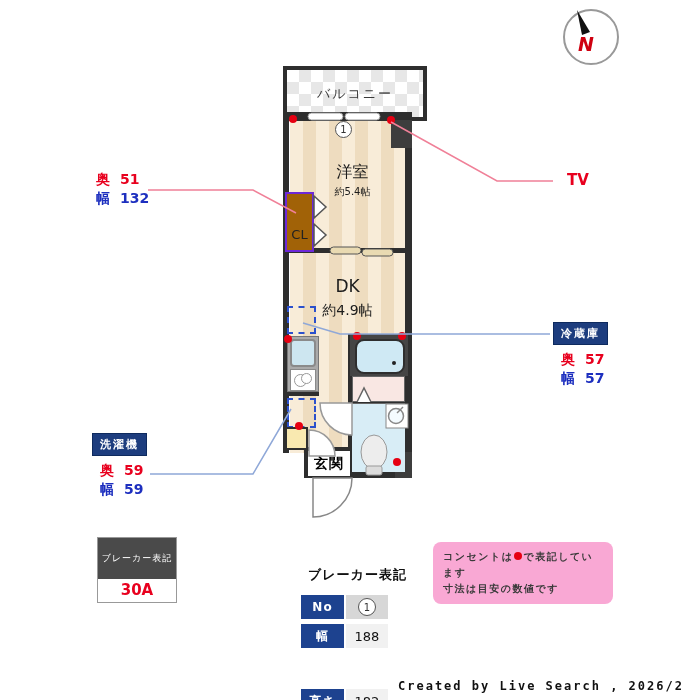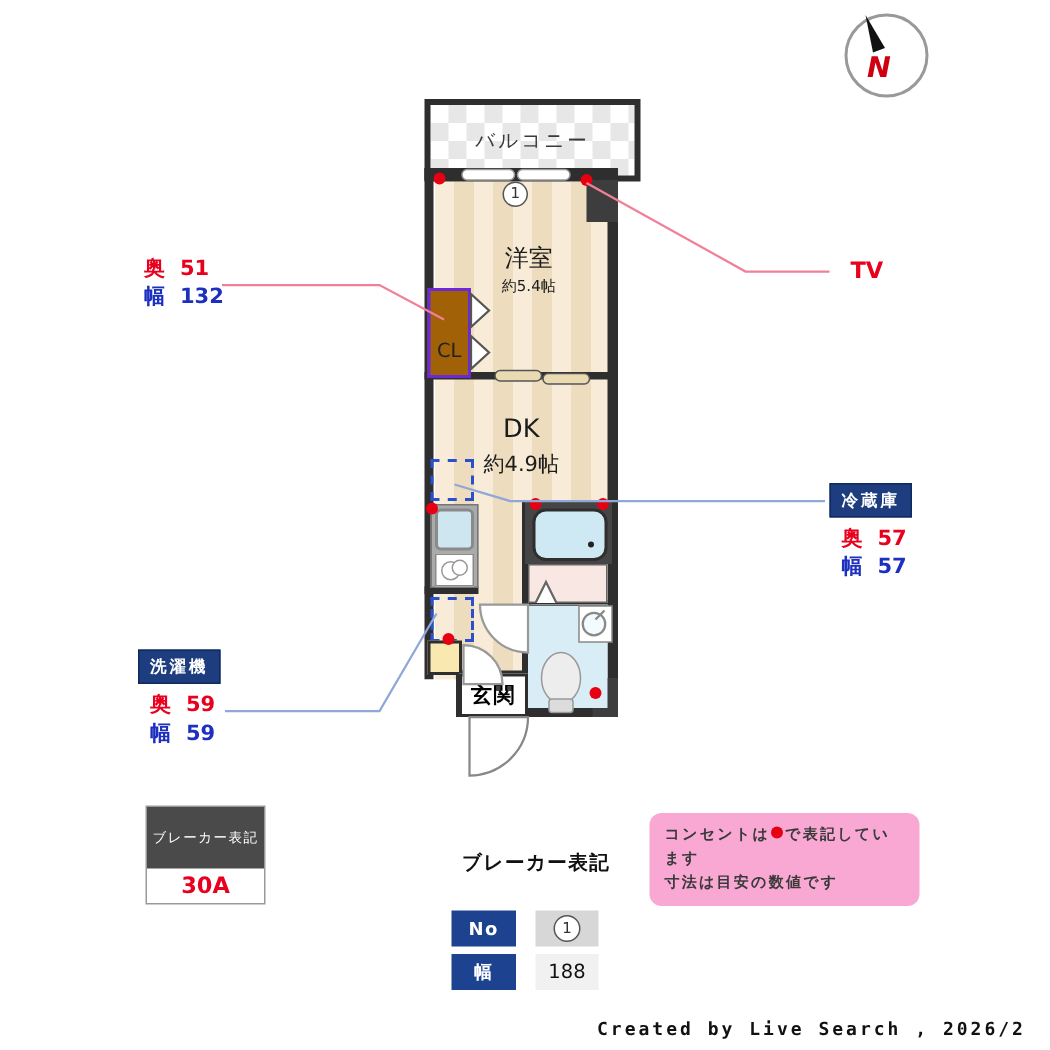--- a/index.html
+++ b/index.html
@@ -39,21 +39,21 @@
   .dim-row{display:flex;gap:10px;font-size:14px;font-weight:bold;line-height:19px;}
   .dim-red{color:#e8001e;} .dim-blue{color:#1d2fbf;}
   .navy-tag{display:inline-block;background:#1d3d7e;color:#fff;font-size:11px;font-weight:bold;
             letter-spacing:2px;padding:3px 7px;border:1px solid #0e2a5e;}
   .tv{left:567px;top:171px;color:#e8001e;font-size:15px;font-weight:bold;}
   
   .breaker{left:97px;top:537px;width:80px;border:1px solid #999;background:#fff;text-align:center;}
   .breaker .hd{background:#4a4a4a;color:#fff;font-size:9px;letter-spacing:1px;padding:14px 0;}
   .breaker .val{color:#e8001e;font-size:15px;font-weight:bold;padding:2px 0 3px;}
   .curtain-title{left:308px;top:566px;font-size:13px;font-weight:bold;color:#111;letter-spacing:1px;}
-  .ct-row{position:absolute;display:flex;gap:13px;margin-top:12px;}
+  .ct-row{position:absolute;display:flex;gap:2px;}
   .ct-label{width:43px;height:24px;background:#1d428f;color:#fff;font-size:12px;font-weight:bold;
             display:flex;align-items:center;justify-content:center;letter-spacing:1px;}
   .ct-val{width:42px;height:24px;background:#f1f1f1;color:#111;font-size:13px;
           display:flex;align-items:center;justify-content:center;}
   .ct-val.first{background:#d7d7d7;}
   .note-box{left:433px;top:542px;width:180px;background:#f9a8d4;border-radius:8px;padding:7px 10px;
             font-size:10px;font-weight:bold;color:#3a3a3a;letter-spacing:1.5px;line-height:16px;}
   .note-dot{display:inline-block;width:8px;height:8px;border-radius:50%;background:#e60012;margin:0 1px;}
   .credit{left:398px;top:679px;font-family:"DejaVu Sans Mono",monospace;font-size:12px;font-weight:bold;
           letter-spacing:2px;color:#111;}

